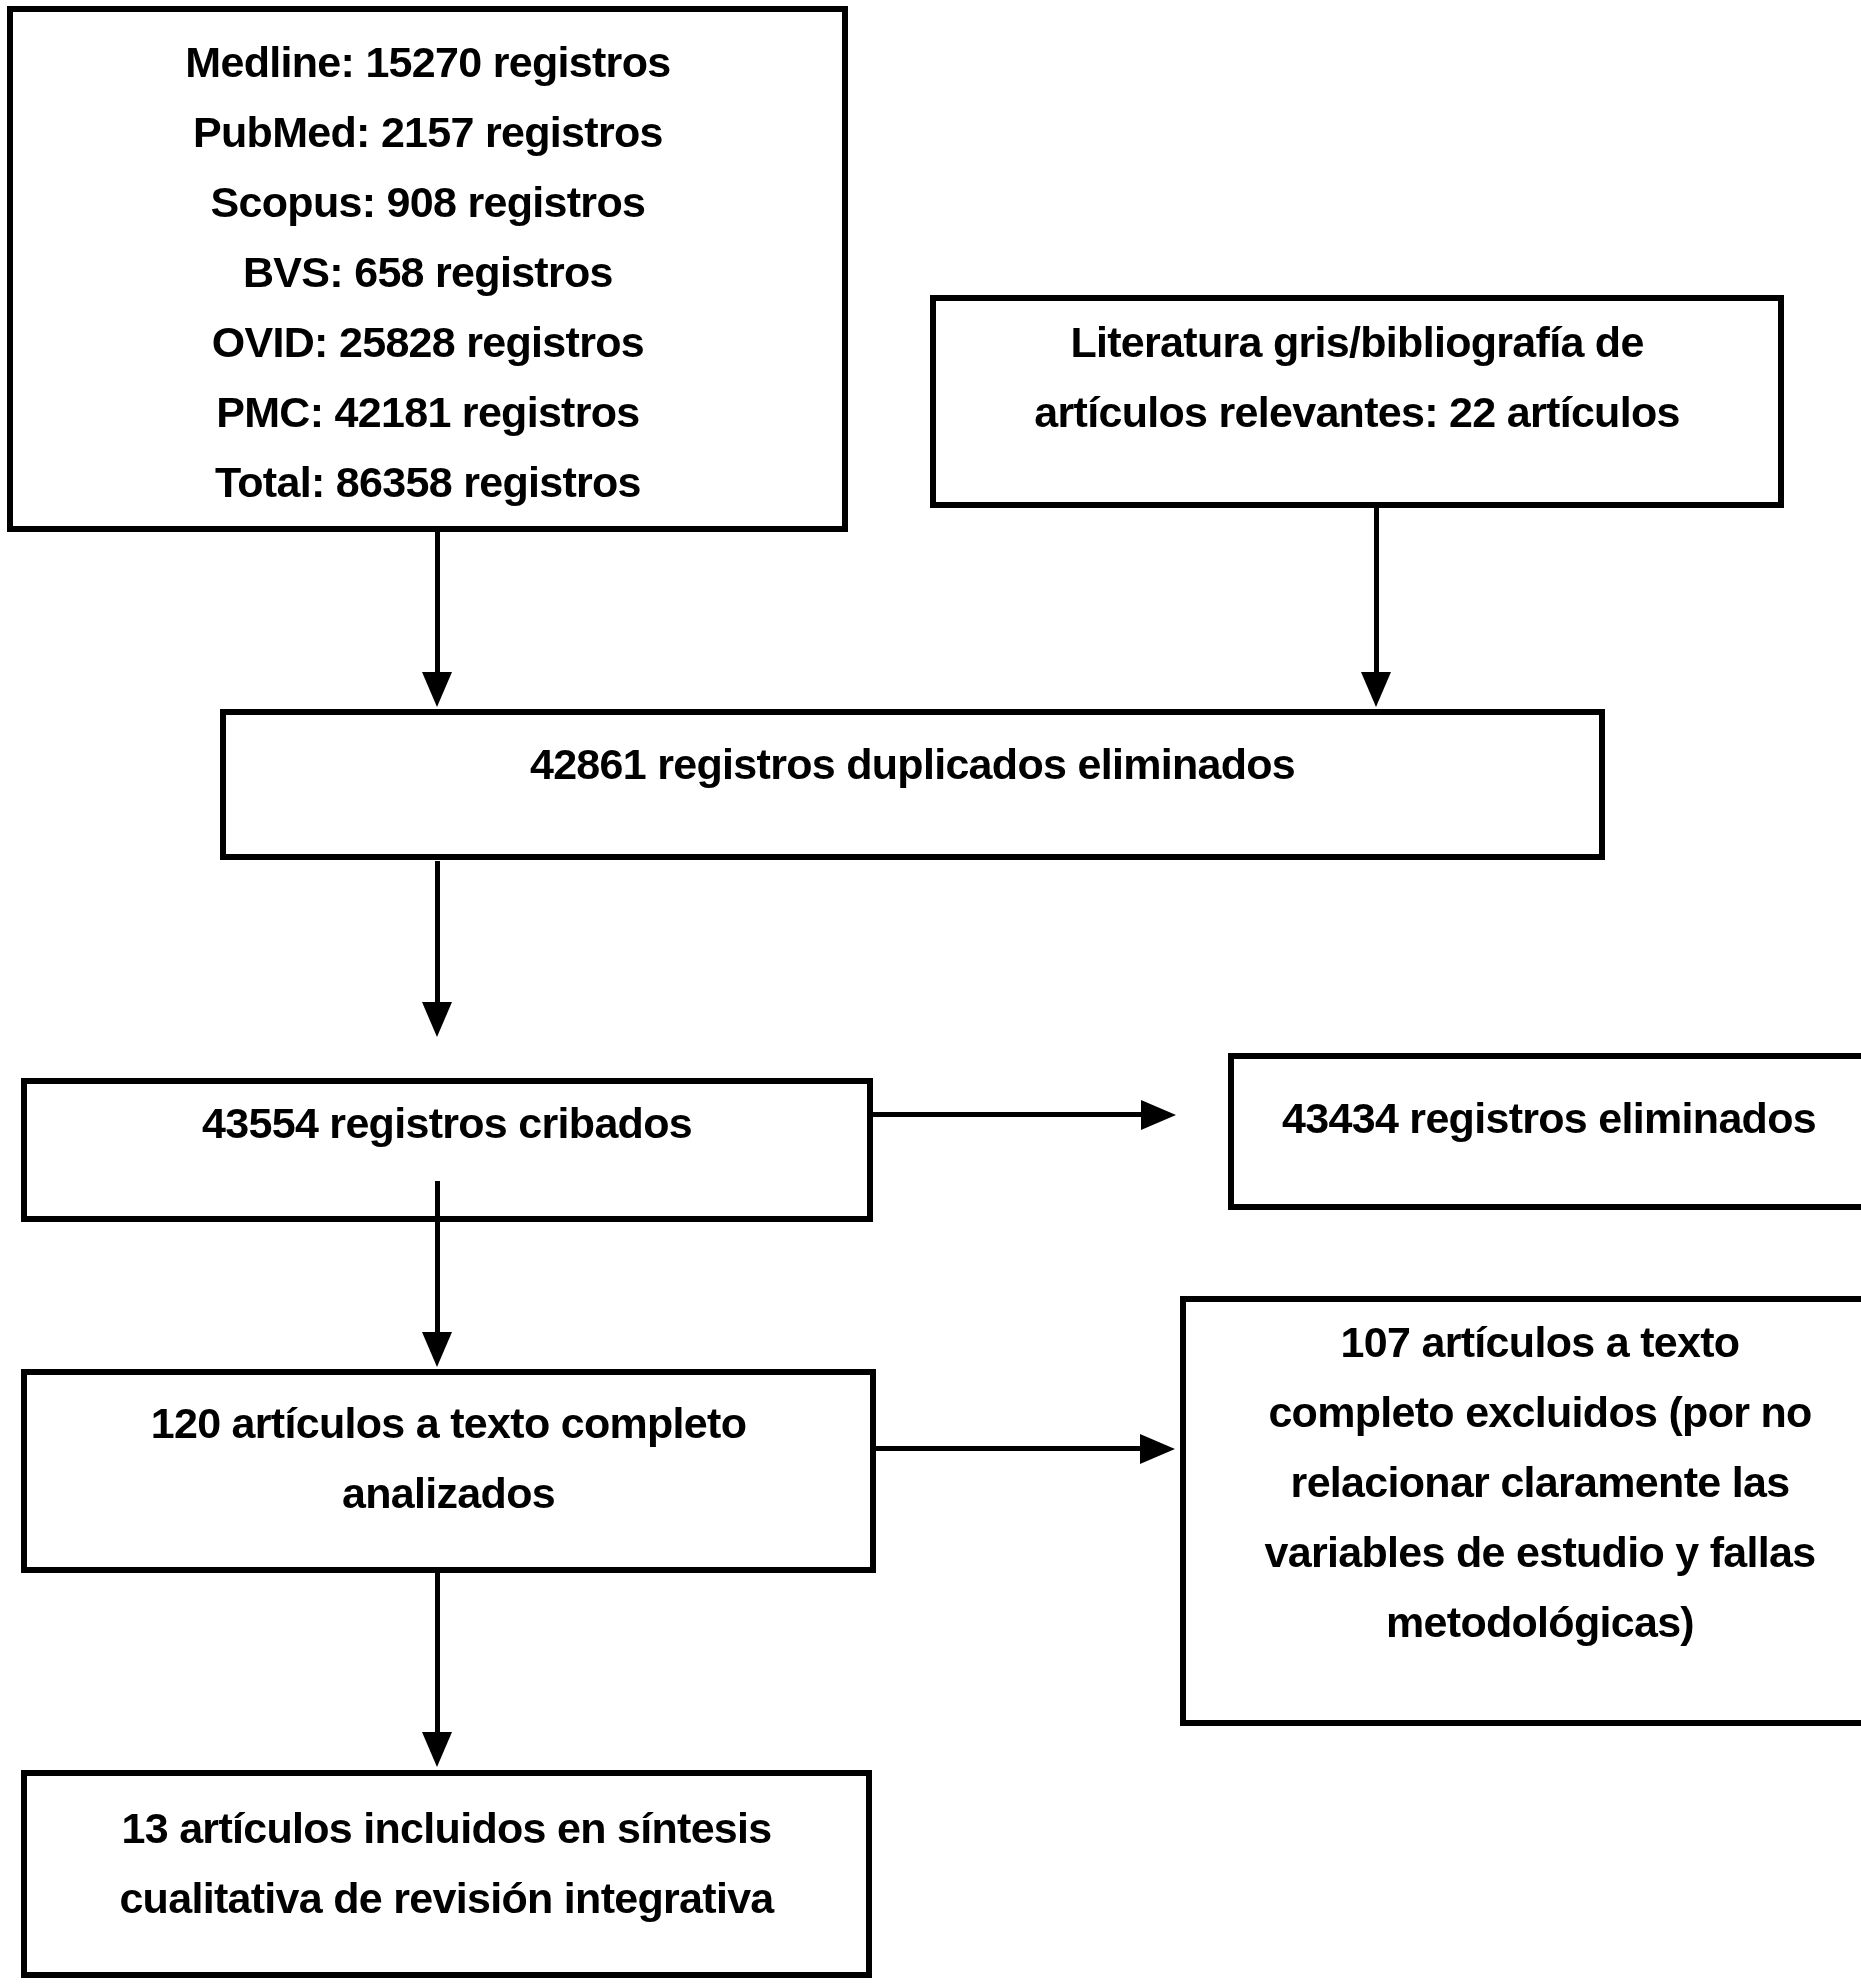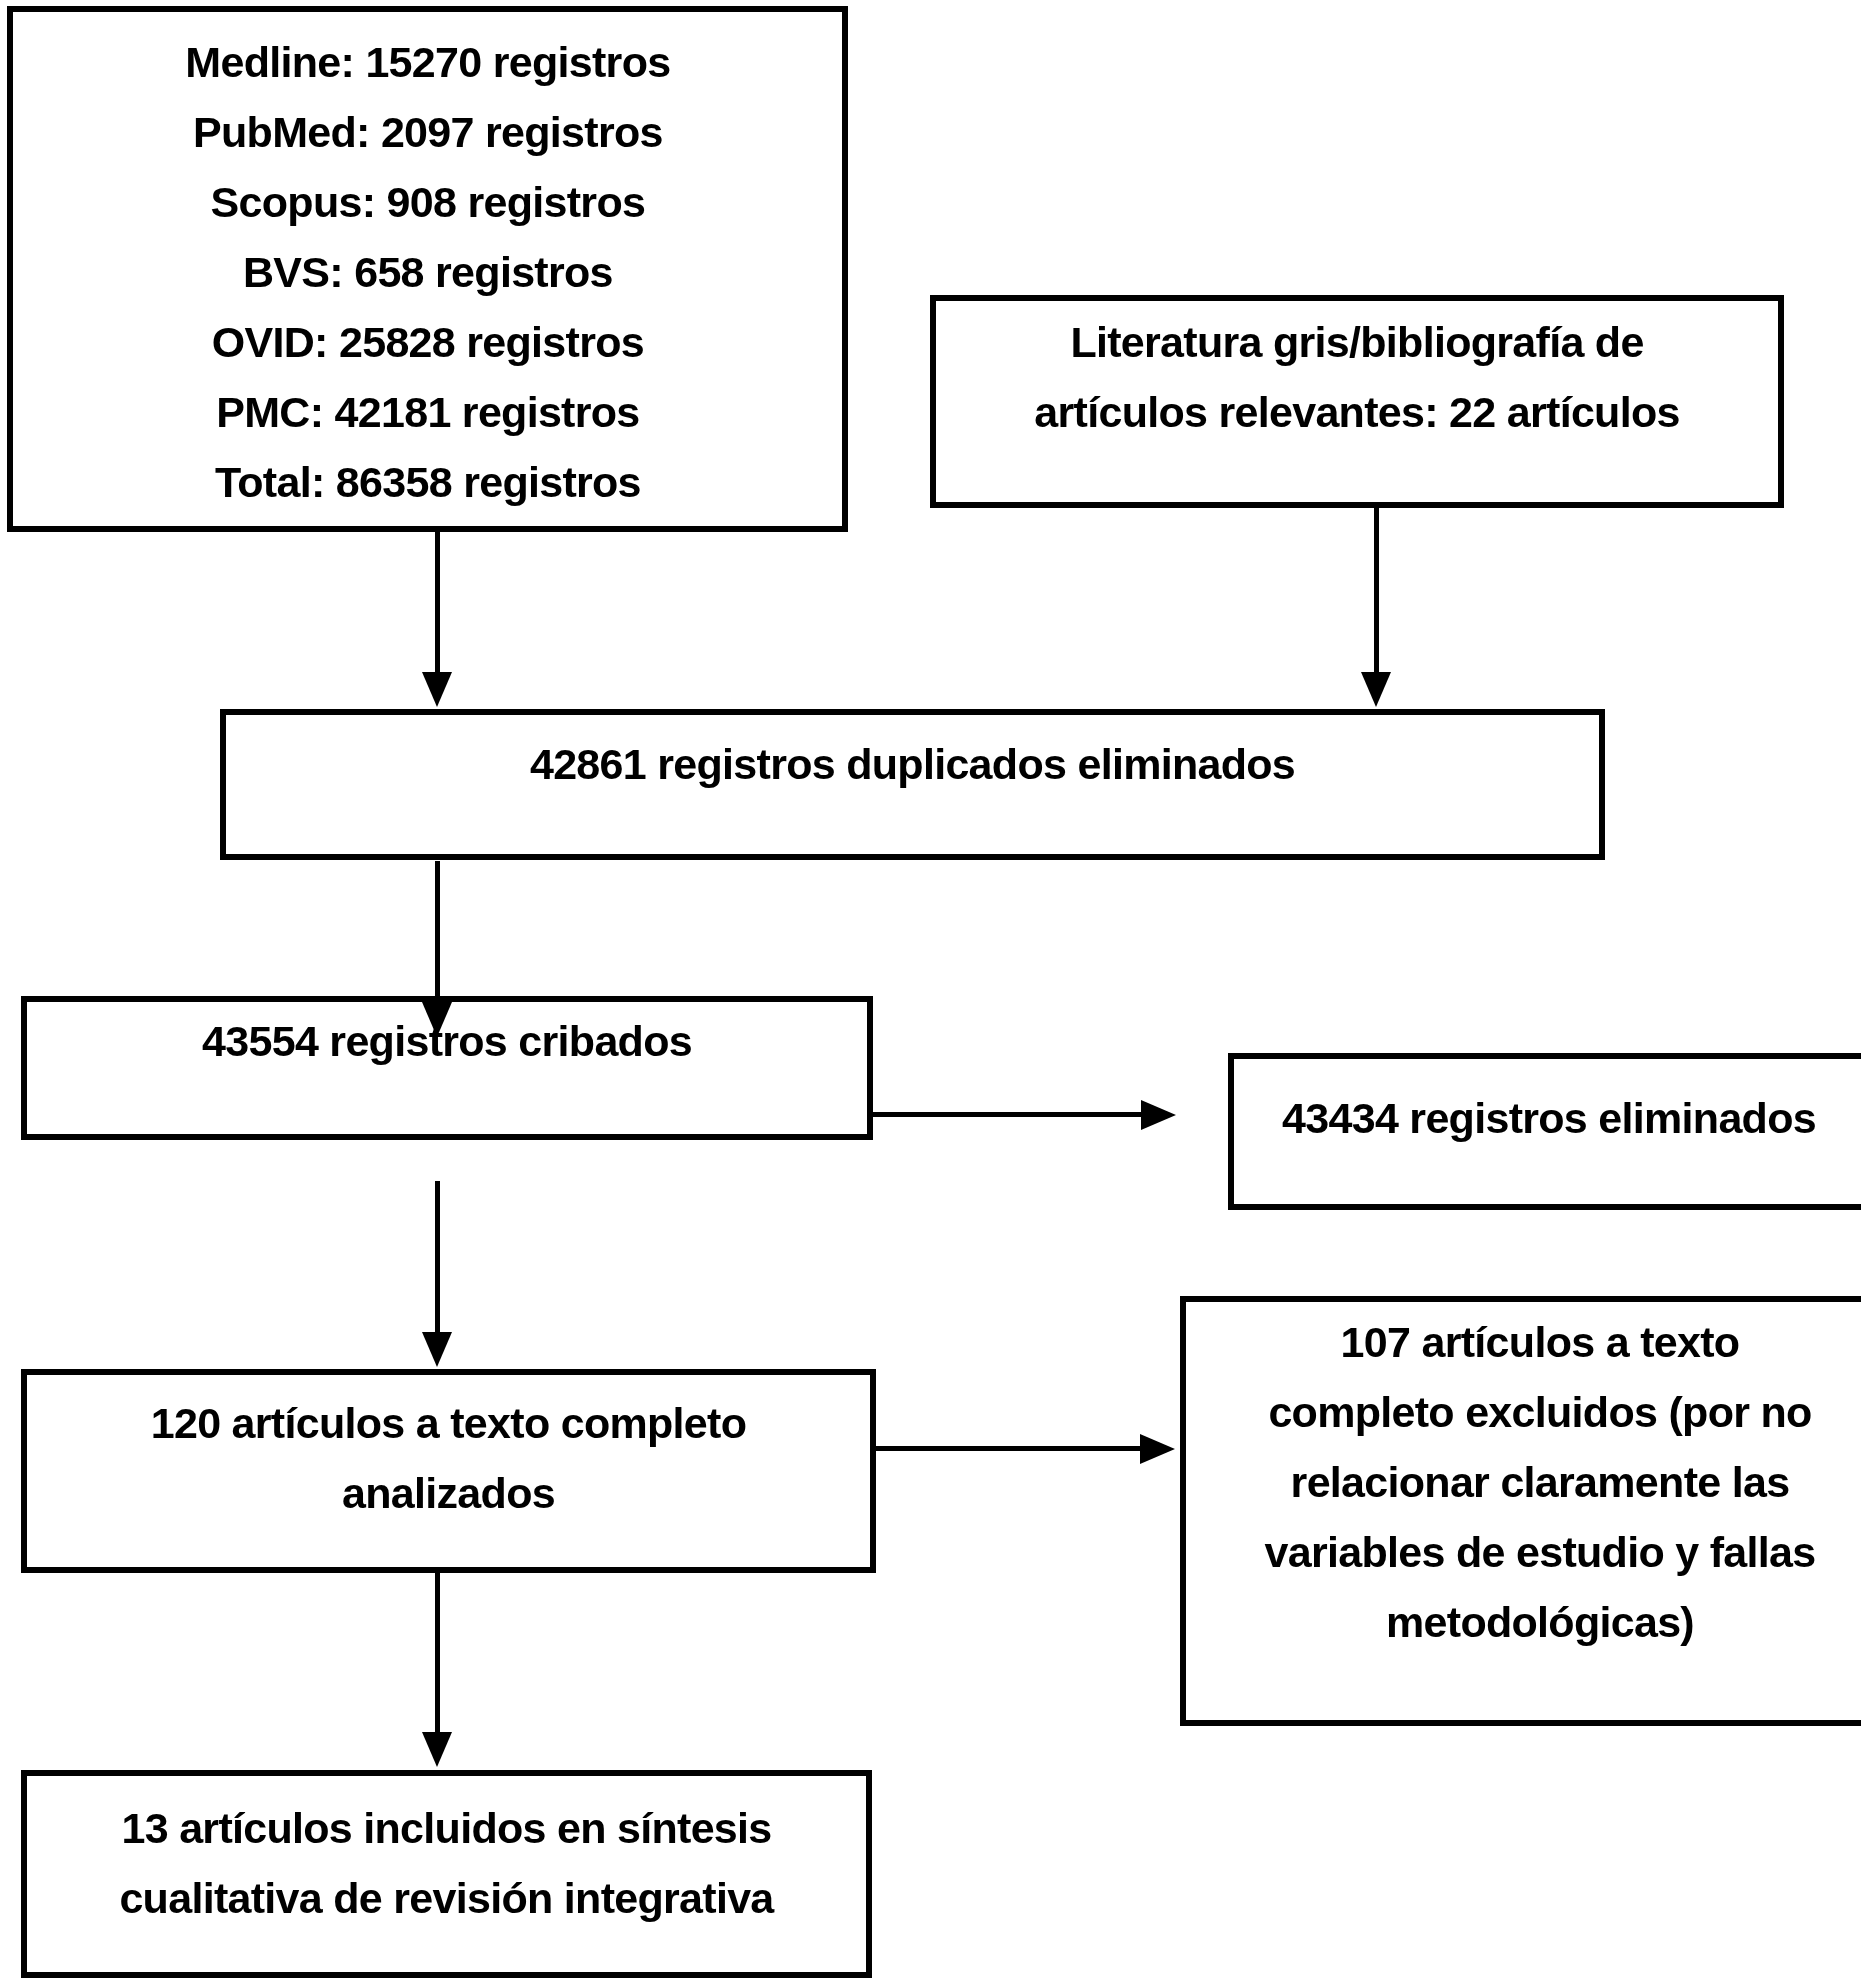--- a/index.html
+++ b/index.html
@@ -29,21 +29,21 @@
   }
   .bl {
     font-size: 43px;
     line-height: 70px;
     white-space: nowrap;
   }
   
   .b-sources   { left: 7.4px;   top: 6px;    width: 841px; height: 526px; padding-top: 15px; text-align: center; }
   .b-grey      { left: 930px; top: 295px;  width: 854px; height: 213px; padding-top: 6px; }
   .b-dups      { left: 220px;  top: 709px;  width: 1385px; height: 151px; padding-top: 14px; }
-  .b-screen    { left: 21px;   top: 996px; width: 852px; height: 144px; padding-top: 3.7px;  }
+  .b-screen    { left: 21px;   top: 1078px; width: 852px; height: 144px; padding-top: 3.7px;  }
   .b-excl1     { left: 1228px; top: 1053px; width: 642px;  height: 157px; padding-top: 24px; }
   .b-fulltext  { left: 21px;   top: 1369px; width: 855px; height: 204px; padding-top: 13px;  }
   .b-excl2     { left: 1180px; top: 1296px; width: 720px;  height: 430px; padding-top: 4.5px;  }
   .b-included  { left: 21px;   top: 1770px; width: 851px; height: 208px; padding-top: 17px; }
 
   
   .stem-v {
     position: absolute;
     width: 5.2px;
     background: #000000;
@@ -70,21 +70,21 @@
     border-left: 35px solid #000000;
   }
 </style>
 </head>
 <body>
 
 <div class="diagram">
 
   <div class="box b-sources">
     <div class="bl">Medline: 15270 registros</div>
-    <div class="bl">PubMed: 2097 registros</div>
+    <div class="bl">PubMed: 2157 registros</div>
     <div class="bl">Scopus: 908 registros</div>
     <div class="bl">BVS: 658 registros</div>
     <div class="bl">OVID: 25828 registros</div>
     <div class="bl">PMC: 42181 registros</div>
     <div class="bl">Total: 86358 registros</div>
   </div>
 
   <div class="box b-grey">
     <div class="bl">Literatura gris/bibliografía de</div>
     <div class="bl">artículos relevantes: 22 artículos</div>

